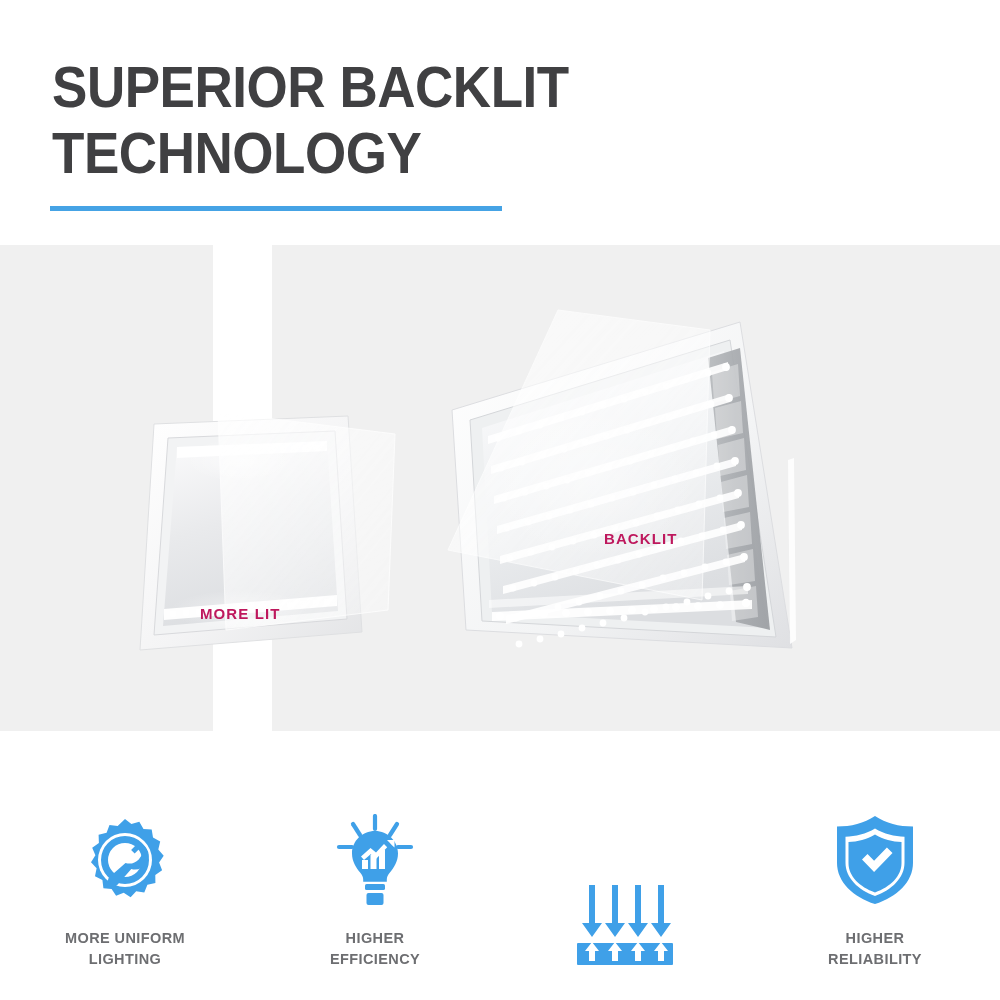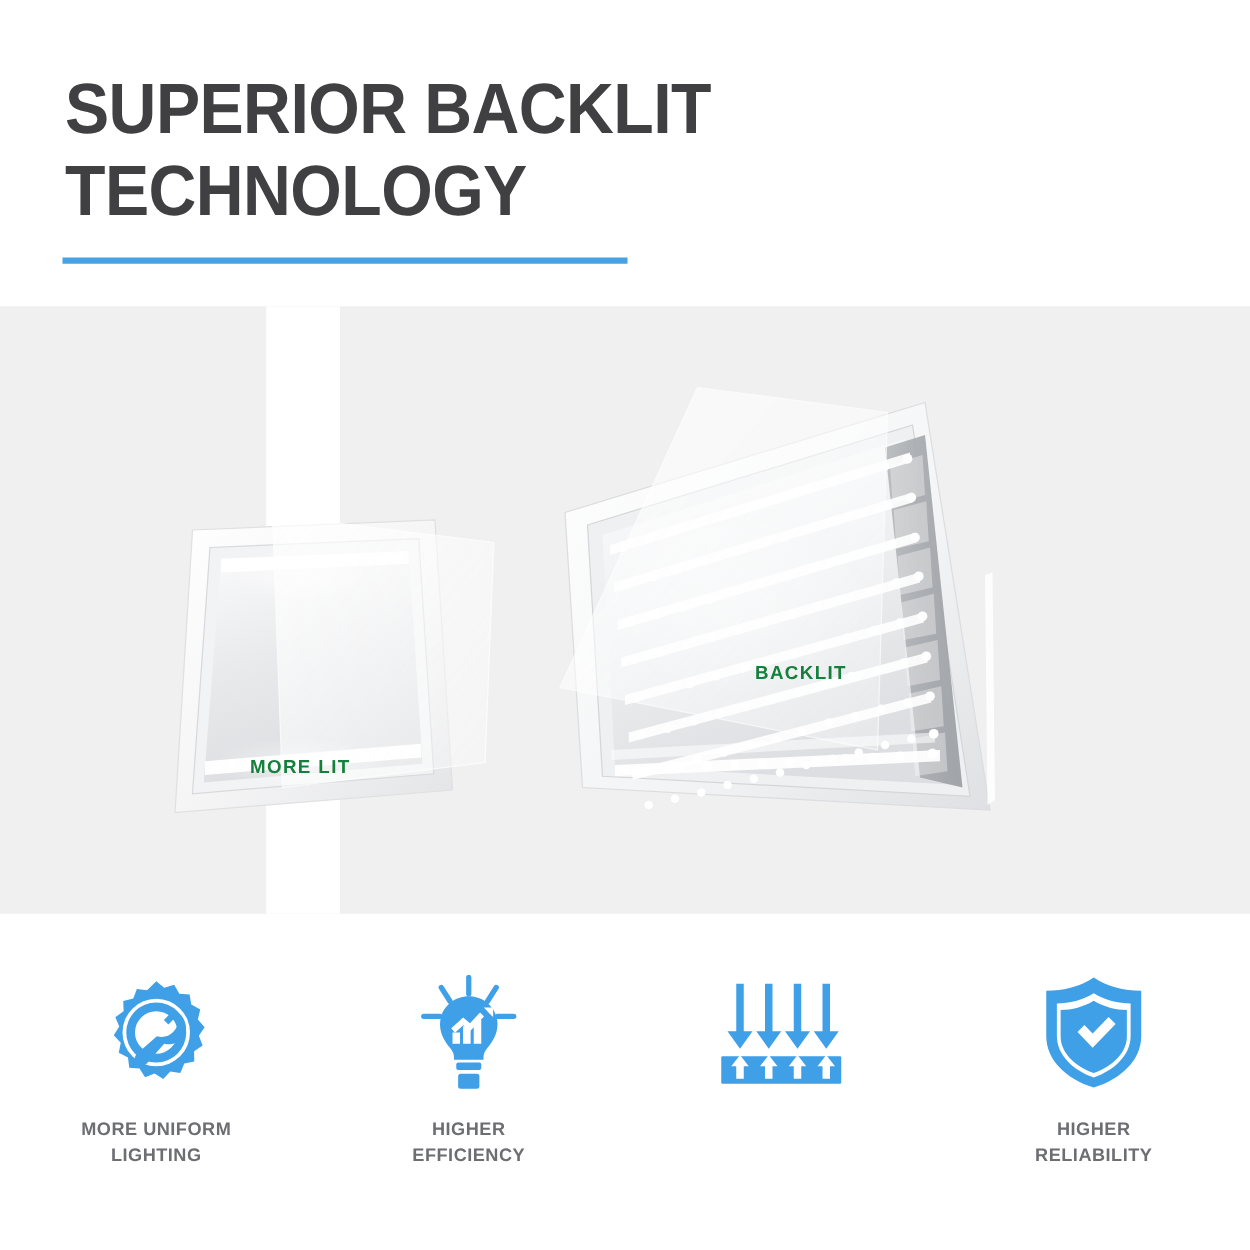--- a/index.html
+++ b/index.html
@@ -61,21 +61,21 @@
     position: absolute;
     left: 213px;
     top: 0;
     width: 59px;
     height: 486px;
     background: #ffffff;
   }
 
   .stage-label {
     position: absolute;
-    color: #15803d;
+    color: #be185d;
     font-size: 15px;
     font-weight: bold;
     letter-spacing: 1.1px;
     font-family: "Liberation Sans", sans-serif;
   }
   .label-edge { left: 200px; top: 360px; }
   .label-backlit { left: 604px; top: 285px; }
 
   
   .panel {
@@ -84,21 +84,21 @@
   .panel svg { display: block; overflow: visible; }
 
   
   .features {
     position: absolute;
     left: 0;
     top: 780px;
     width: 1000px;
     height: 190px;
     display: flex;
-    align-items: flex-start;
+    align-items: flex-end;
   }
   .feature {
     flex: 1 1 0;
     display: flex;
     flex-direction: column;
     align-items: center;
   }
   .feature-icon {
     height: 92px;
     display: flex;

